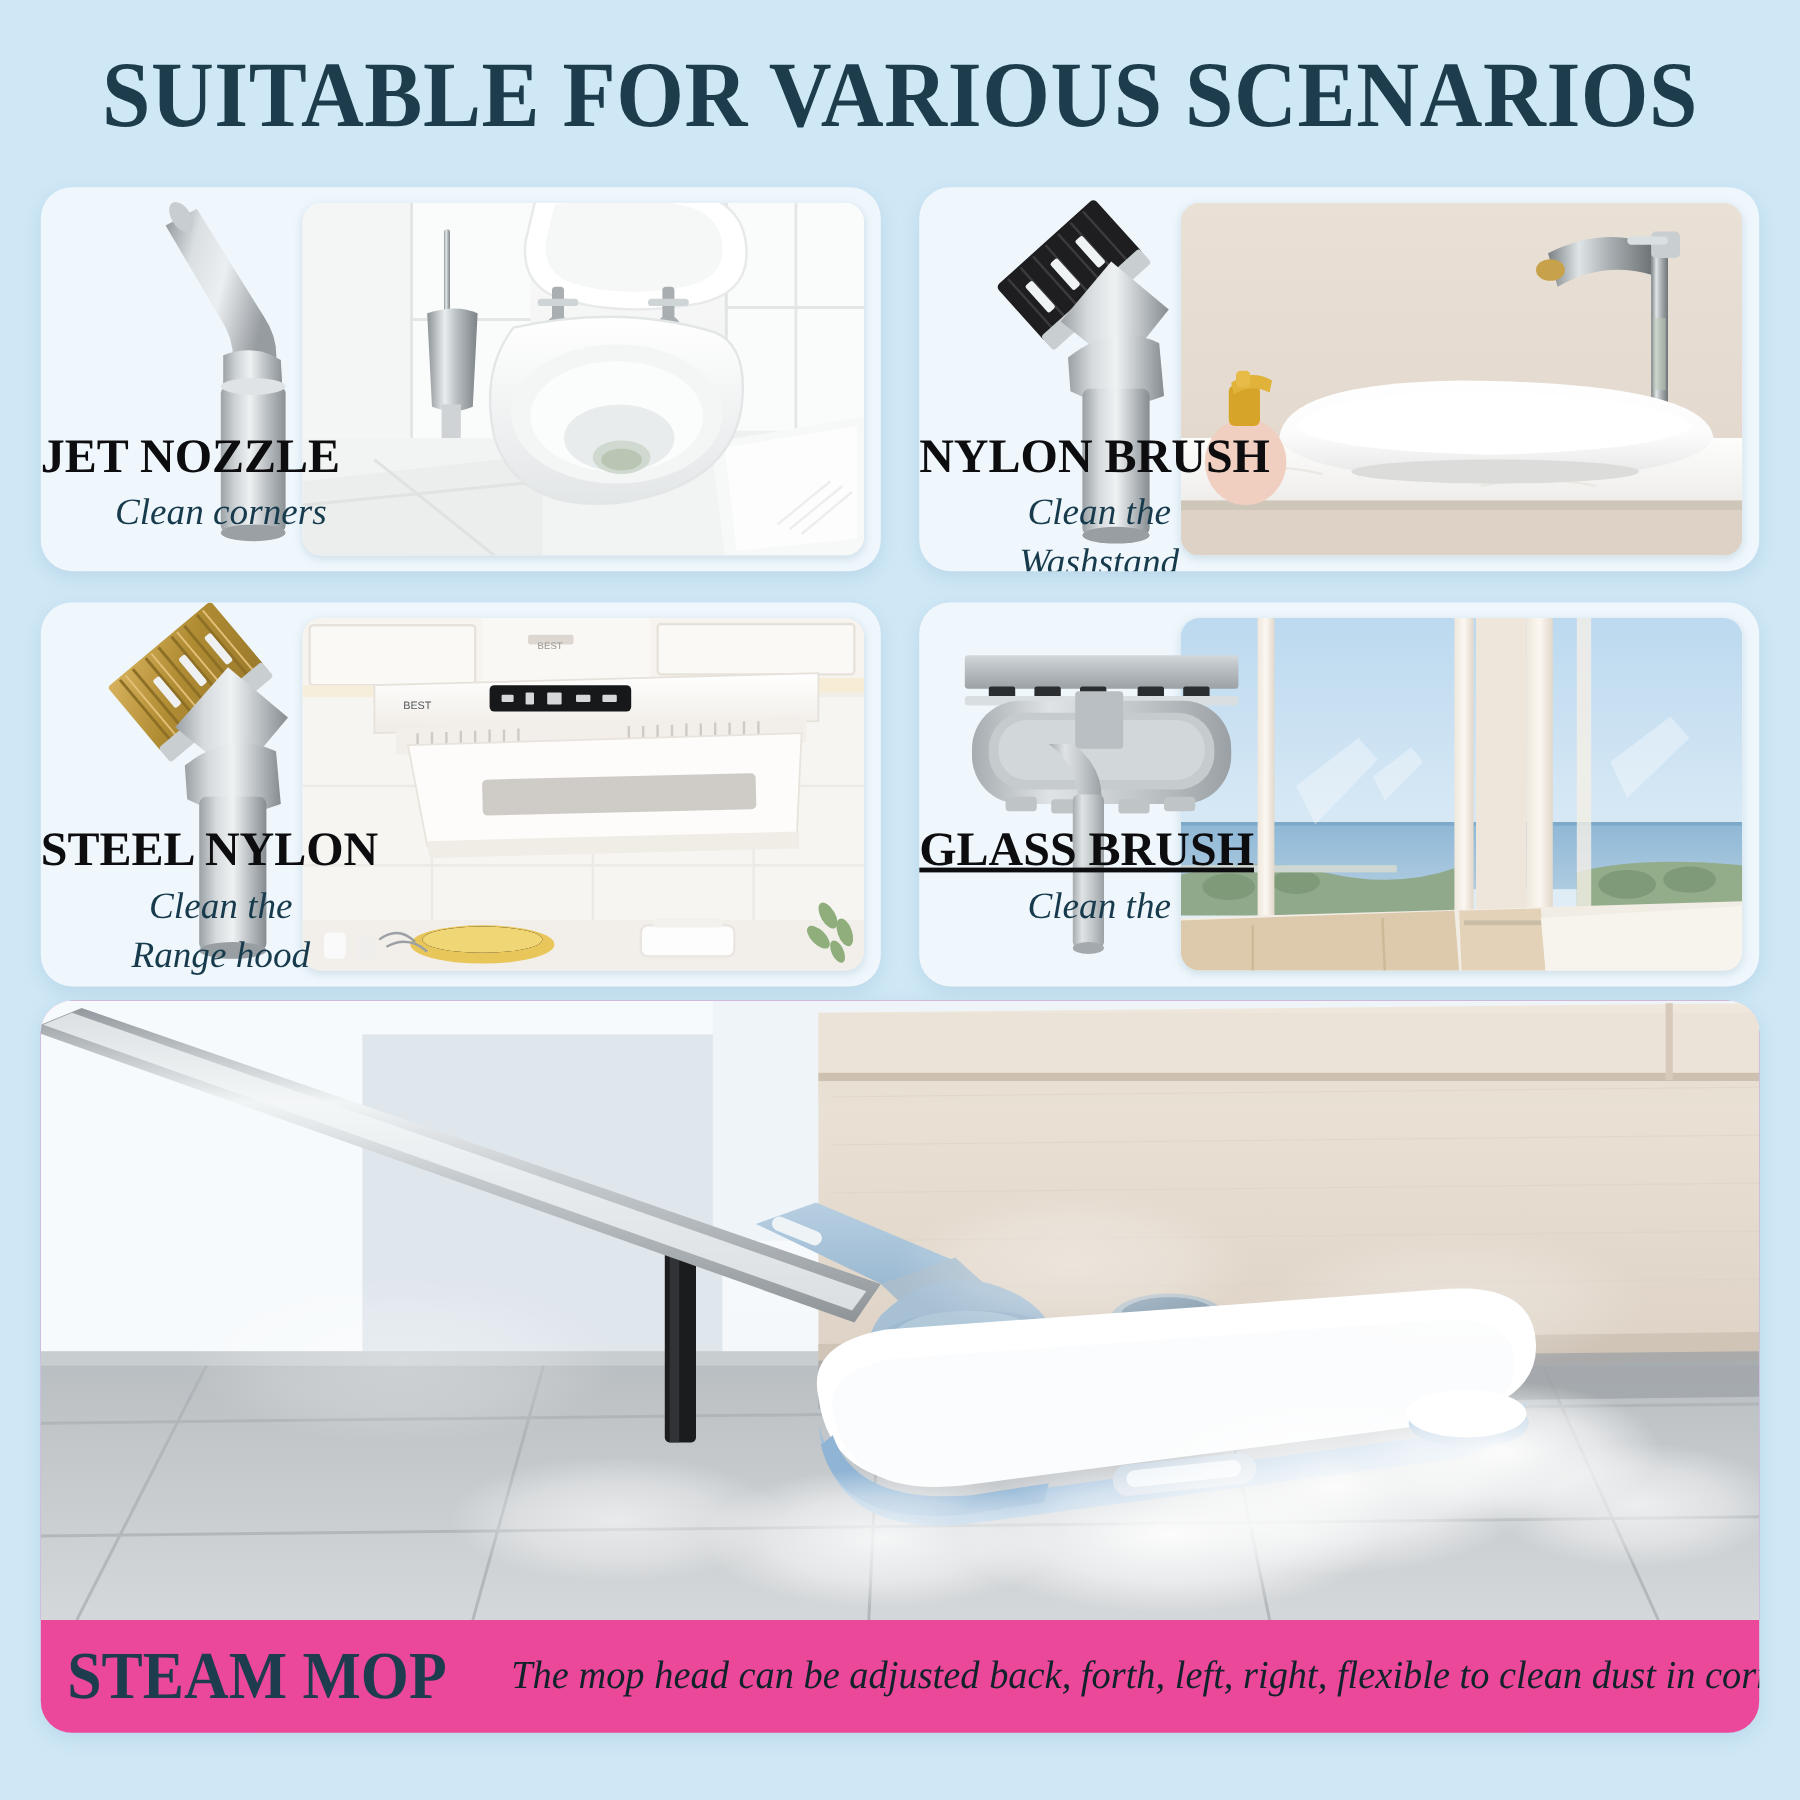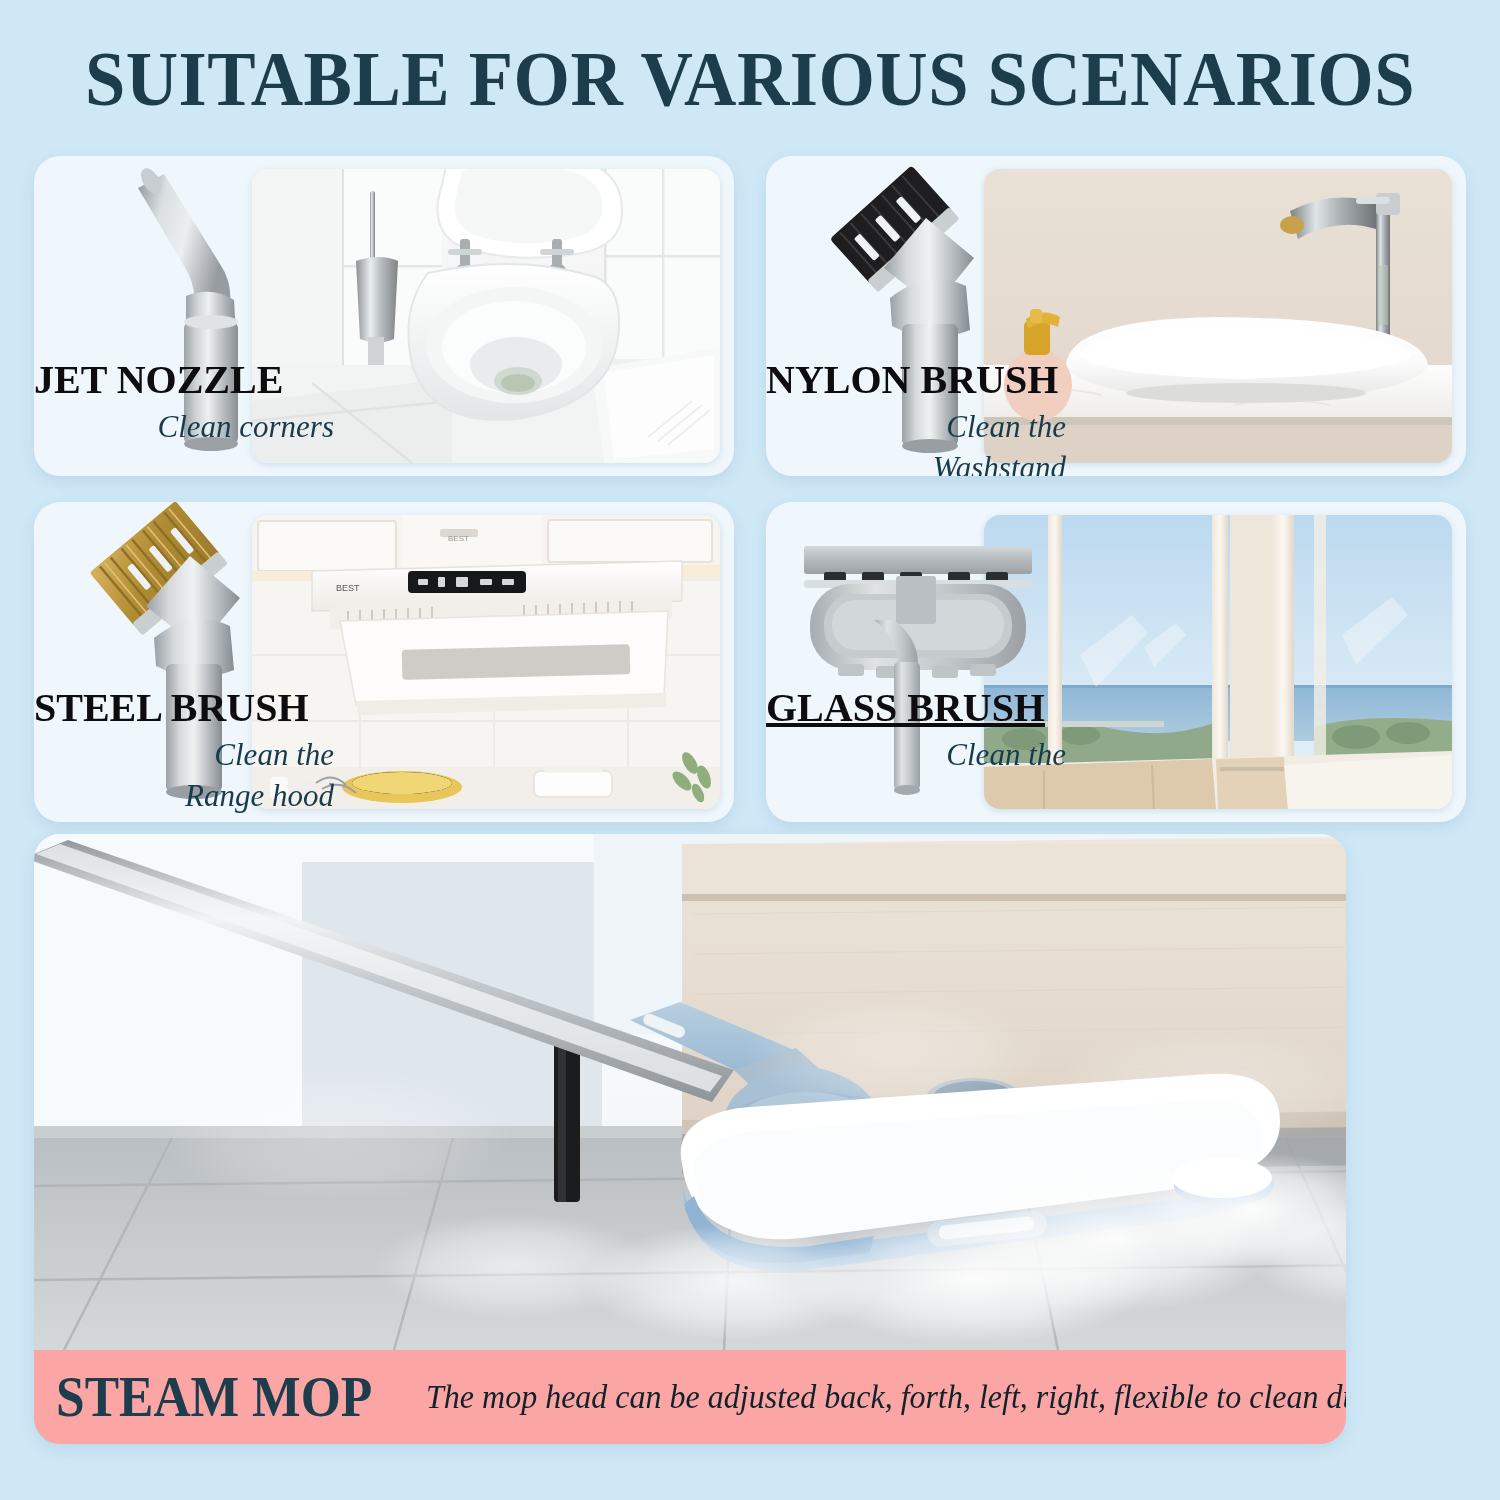--- a/index.html
+++ b/index.html
@@ -52,21 +52,21 @@
     text-align: left;
     font-weight: bold;
     font-size: 40px;
     color: #0d0d0f;
     white-space: nowrap;
     letter-spacing: 0px;
   }
   .card-caption {
     position: absolute;
     width: 300px;
-    text-align: right;
+    text-align: center;
     font-style: italic;
     font-size: 31px;
     line-height: 1.33;
     color: #173b4c;
   }
   .c1 .card-heading { top: 200px; }
   .c1 .card-caption { top: 250px; }
   .c2 .card-heading { top: 200px; }
   .c2 .card-caption { top: 250px; }
   .c3 .card-heading { top: 182px; }
@@ -83,22 +83,22 @@
     overflow: hidden;
     box-shadow: 0 2px 7px rgba(110,150,180,0.25);
   }
 
   .tool-art { position: absolute; left: 0; top: 0; width: 300px; height: 320px; }
 
   
   .hero {
     position: absolute;
     left: 34px; top: 834px;
-    width: 1312px; height: 610px;
-    background: #fca5a5;
+    width: 1432px; height: 610px;
+    background: #ec4899;
     border-radius: 26px;
     box-shadow: 0 5px 16px rgba(120,160,190,0.22);
     overflow: hidden;
   }
   .hero-photo {
     position: absolute; left: 0; top: 0;
     width: 1432px; height: 516px;
     overflow: hidden;
   }
   .hero-caption-bar {
@@ -473,21 +473,21 @@
           <rect x="72" y="90" width="112" height="16" rx="3" fill="#c9ced1"></rect>
         </g>
 
         <path d="M112 104 L156 54 L206 96 L164 146 Z" fill="url(#metal3)"></path>
         <path d="M120 136 q38 -30 76 -12 l4 44 q-40 16 -78 -4 Z" fill="url(#metal3)"></path>
         <rect x="132" y="162" width="56" height="128" rx="6" fill="url(#metal3)"></rect>
         <ellipse cx="160" cy="290" rx="28" ry="7" fill="#989ea2"></ellipse>
       </svg>
     </div>
     <div class="card-text">
-      <div class="card-heading">STEEL BRUSH</div>
+      <div class="card-heading">STEEL NYLON</div>
       <div class="card-caption">
         <div>Clean the</div>
         <div>Range hood</div>
       </div>
     </div>
   </div>
 
   <div class="card c4">
     <div class="card-photo">
       <svg width="468" height="294" viewBox="0 0 468 294">

